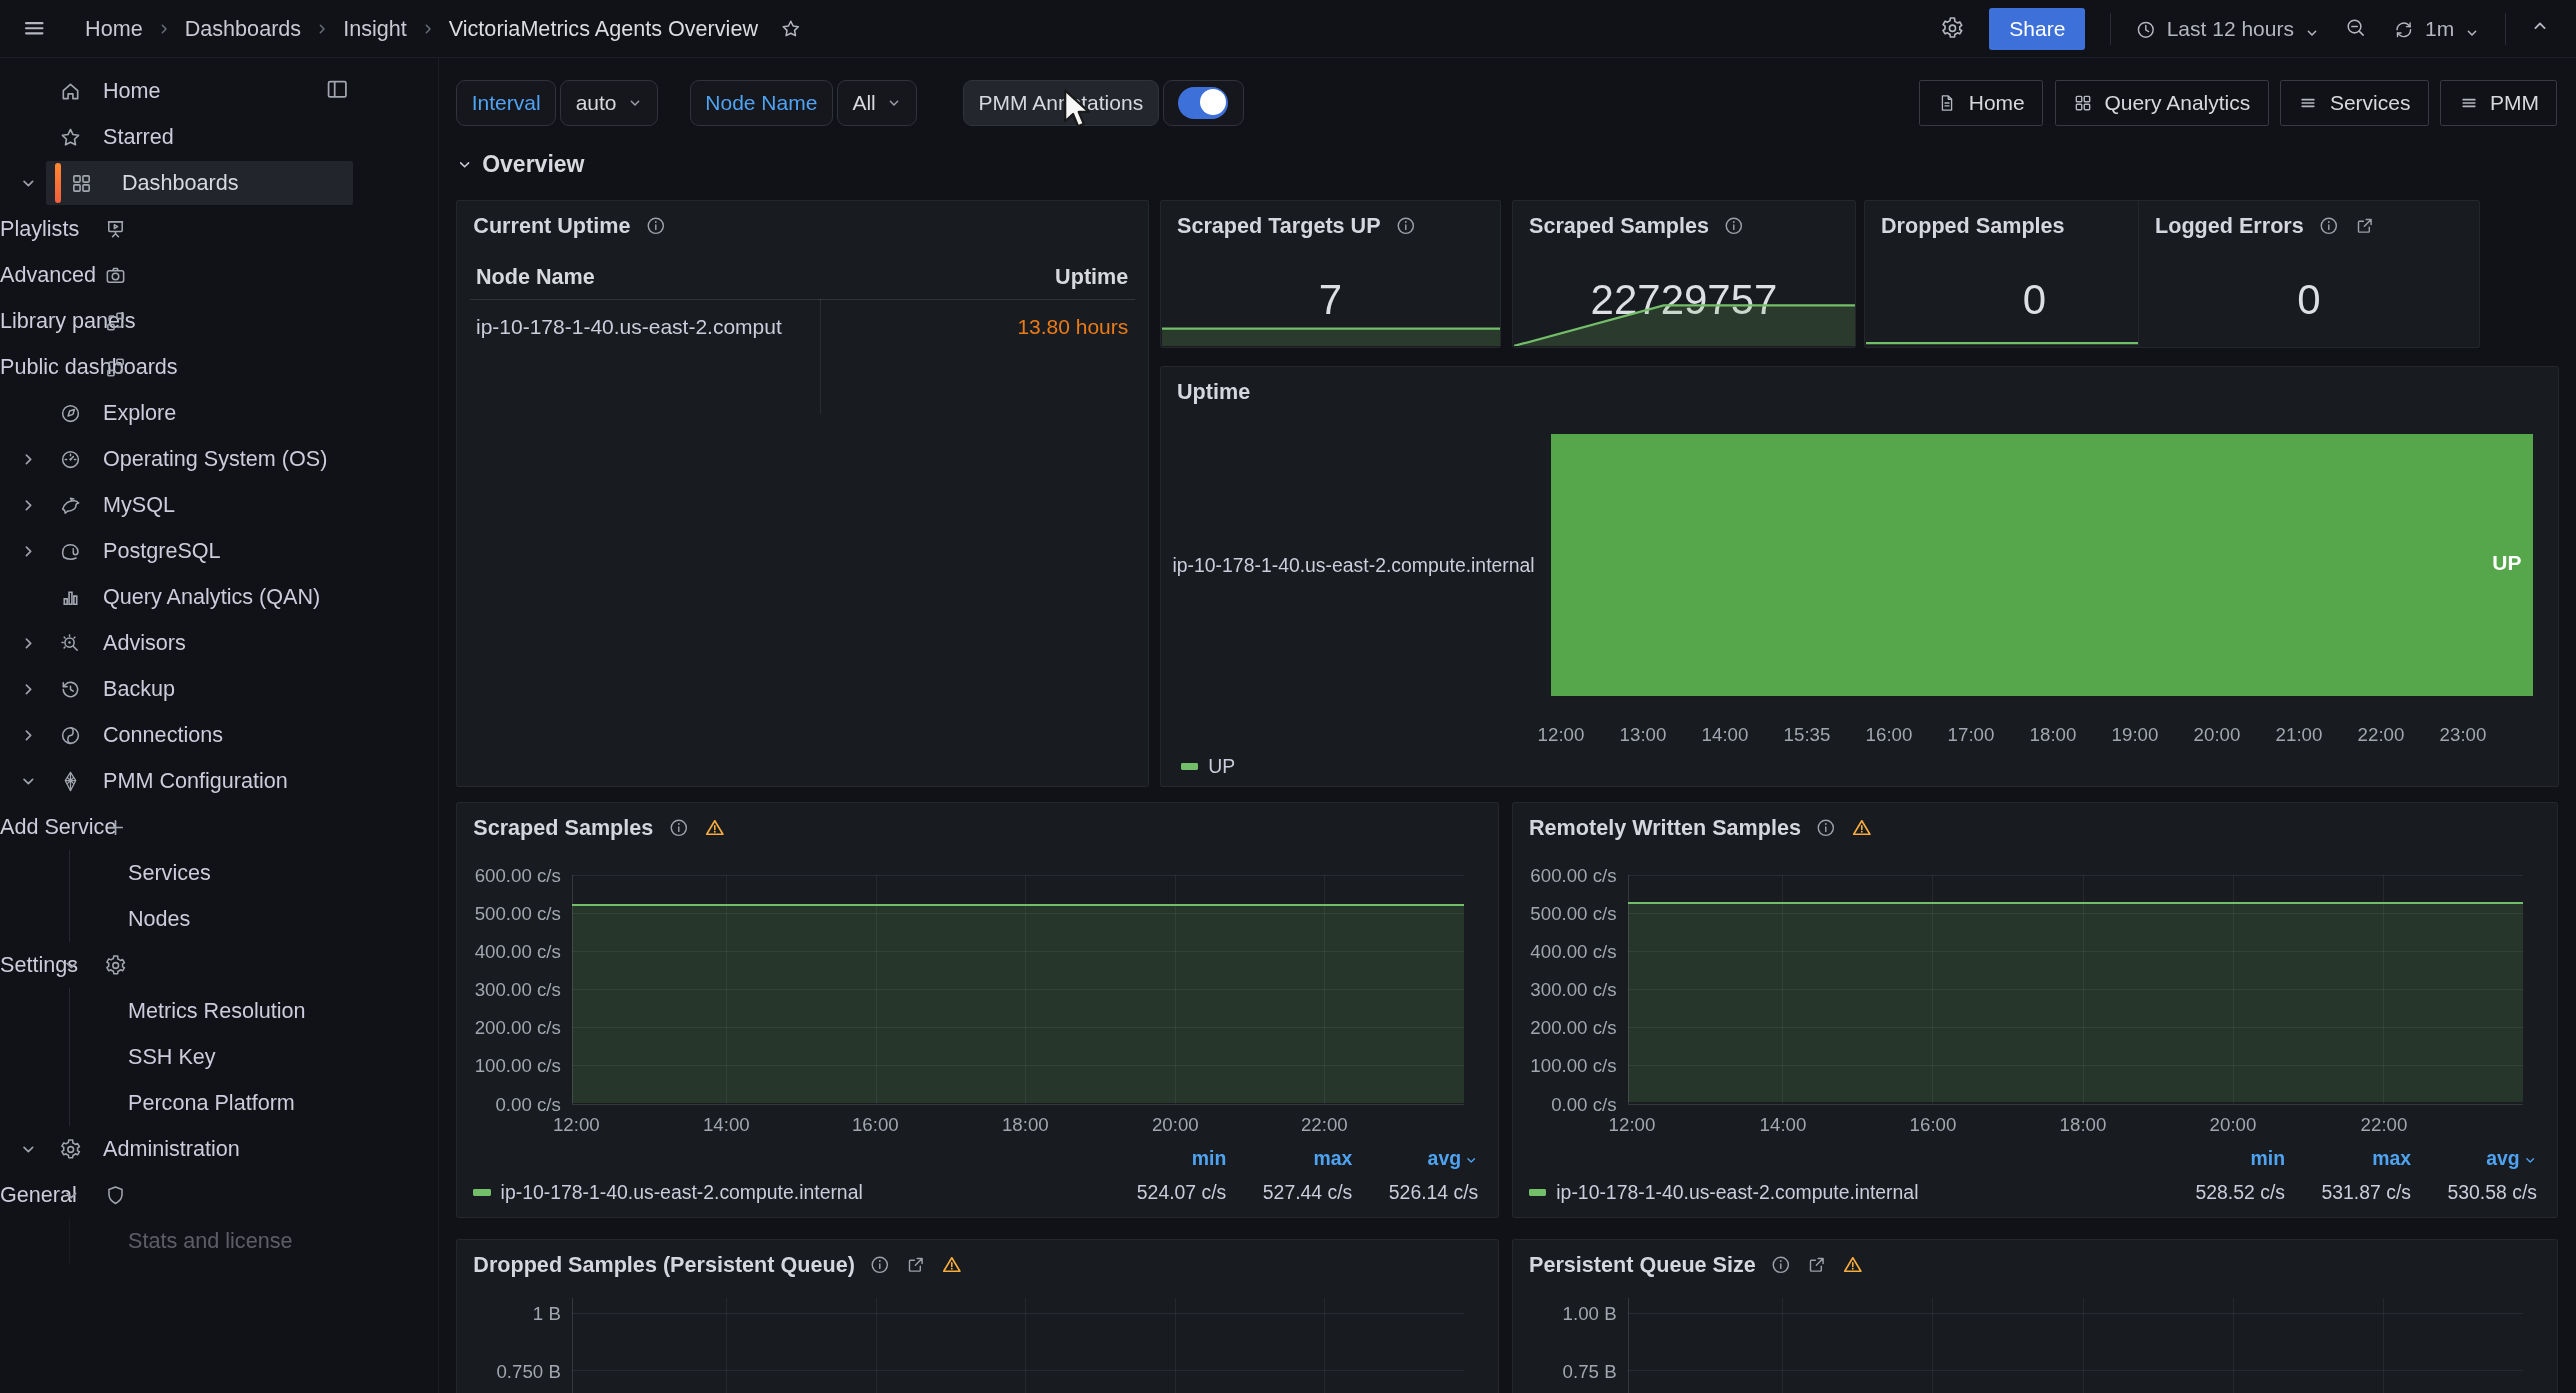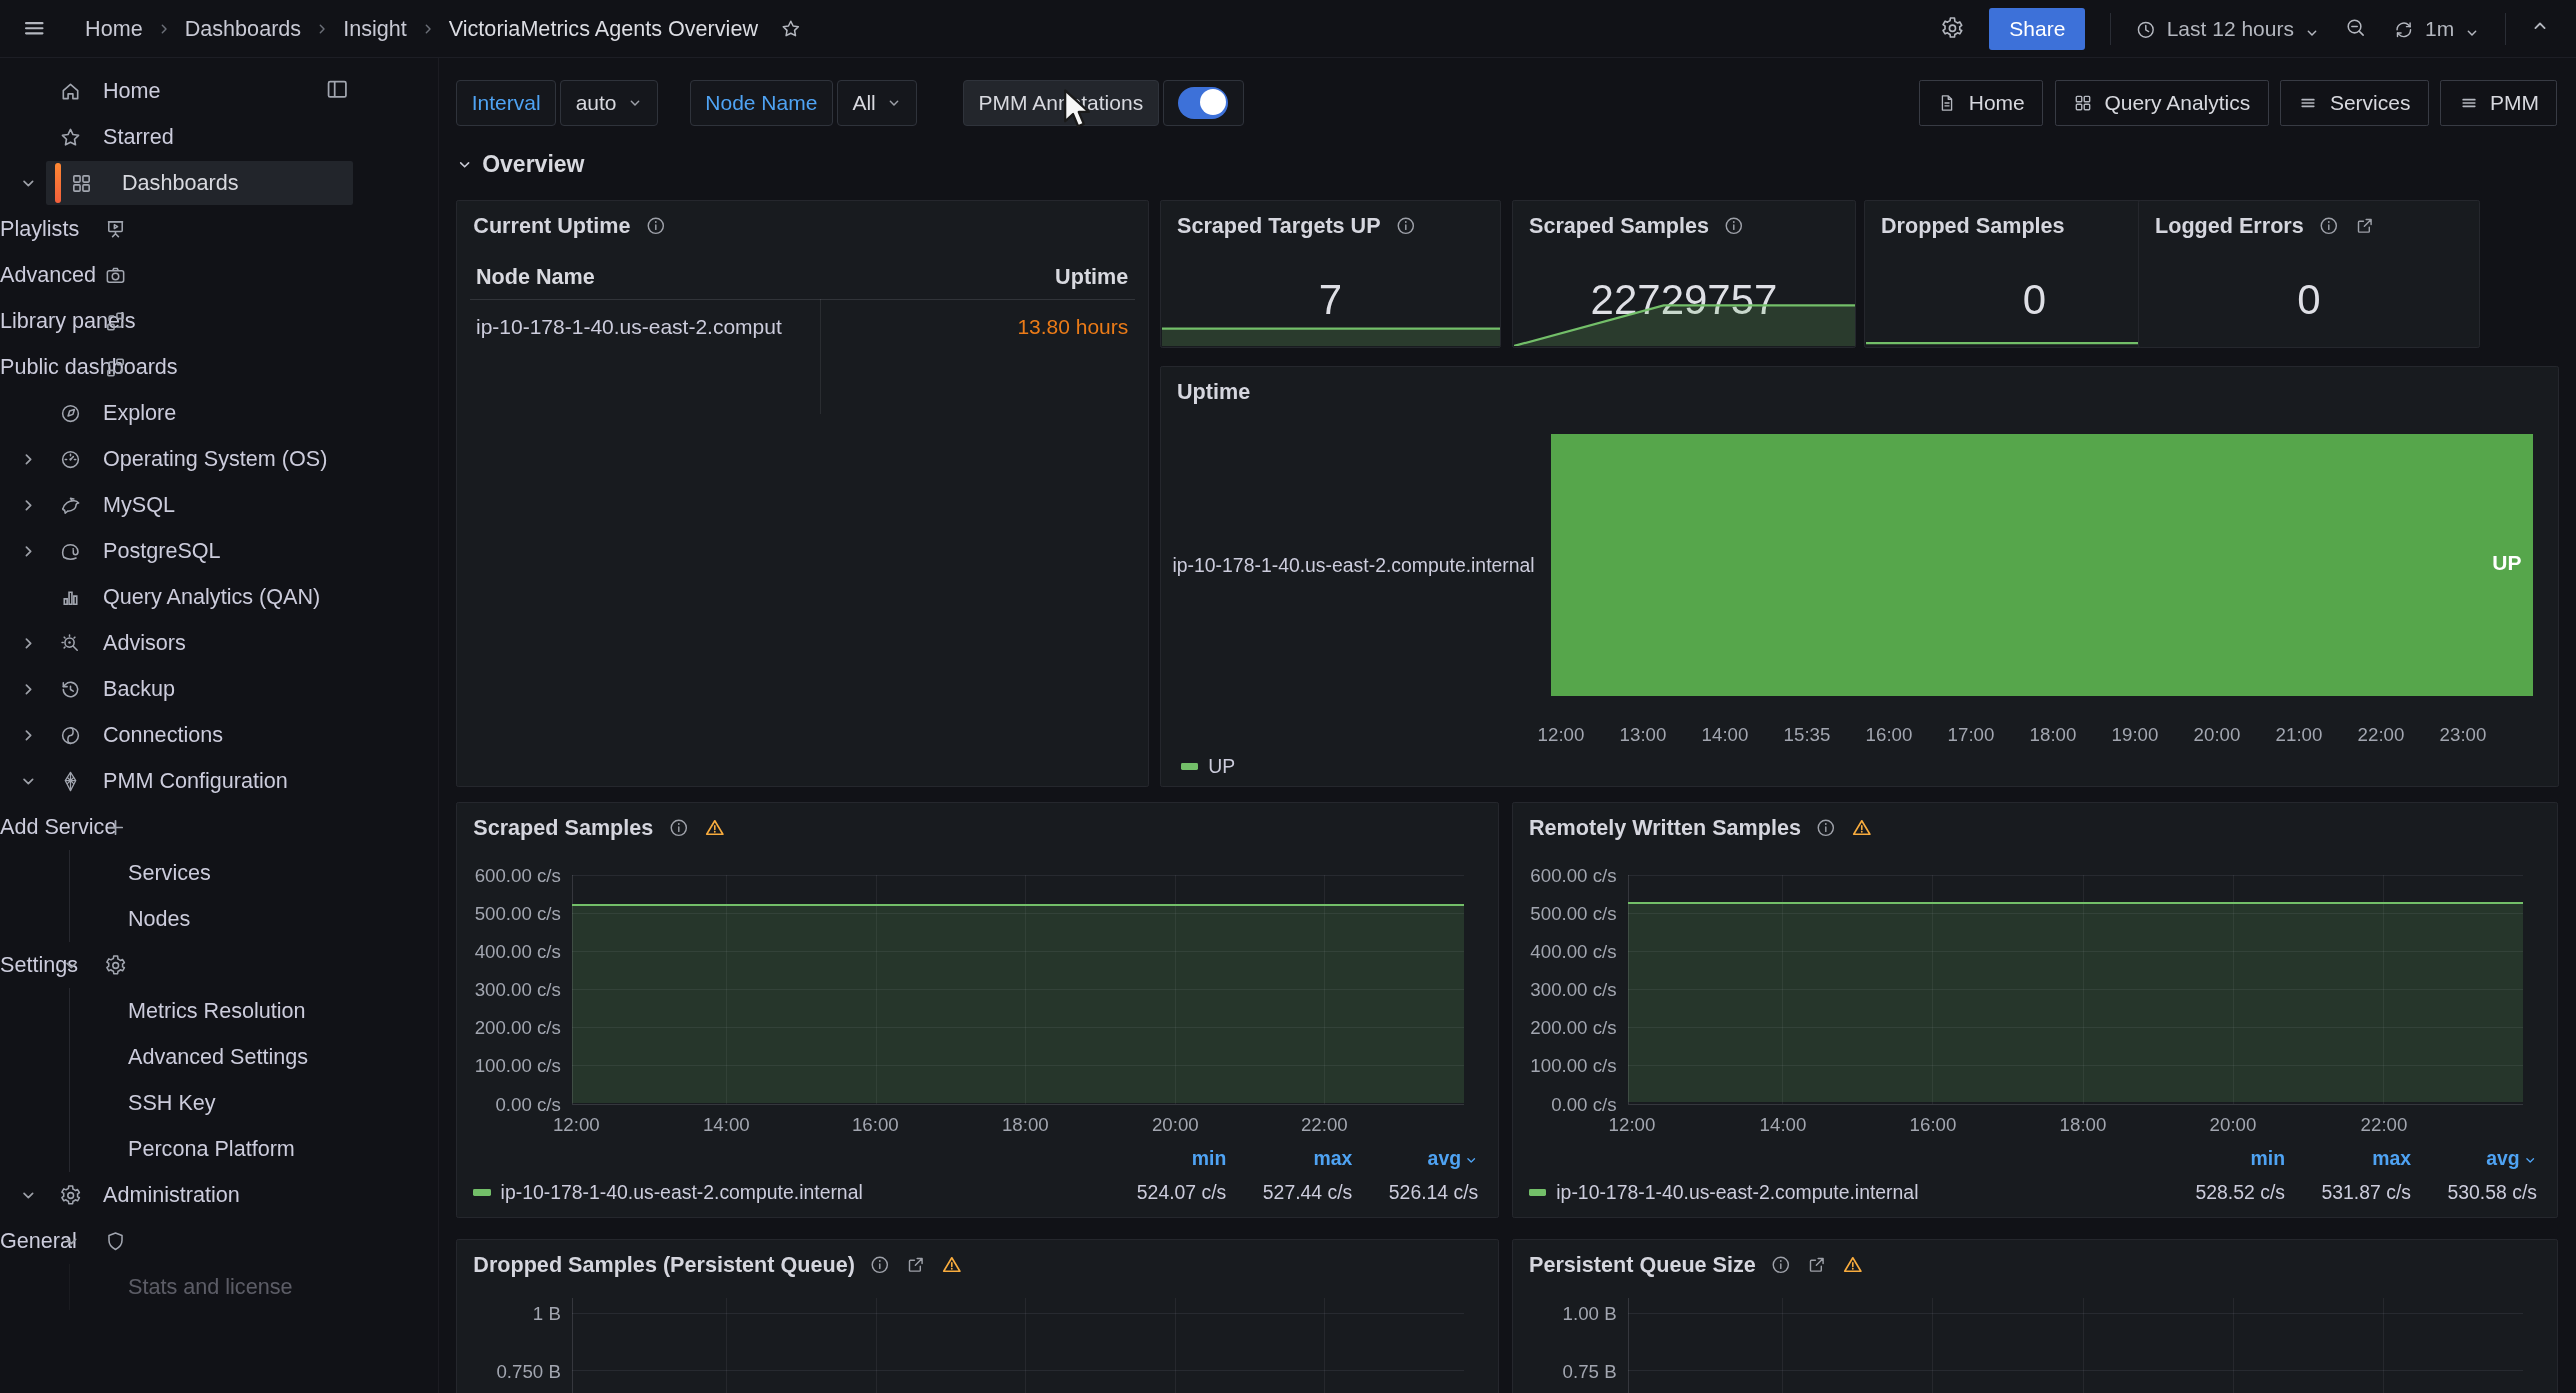--- a/index.html
+++ b/index.html
@@ -32,21 +32,21 @@
   .srow.sel::after{content:'';position:absolute;left:55px;top:2.9px;bottom:2.9px;width:5.8px;border-radius:2.9px;
                    background:linear-gradient(180deg,#FF8833,#F25F3C)}
   .srow.sel .sic0{left:70px;z-index:1}
   .srow.sel .lab0{margin-left:122px;z-index:1;color:#D8D9DF}
   .tree::before{content:'';position:absolute;left:69px;top:0;bottom:0;width:1.4px;background:rgba(204,204,220,.12)}
   .faded{opacity:.4}
   #collapse-btn{position:absolute;left:325px;top:18.7px;width:24.5px;height:24.5px;color:#A2A6B0}
   
   #content{position:absolute;left:439px;top:58px;right:0;bottom:0;background:#111217}
   .vrow{position:absolute;left:17.3px;top:21.6px;display:flex;align-items:center}
-  .vbox{height:46px;border:0.7px solid #2F333B;border-radius:4px;display:flex;align-items:center;
+  .vbox{height:46px;border:0.7px solid #2F333B;border-radius:9px;display:flex;align-items:center;
         padding:0 14.4px;font-size:21px;box-sizing:border-box;background:#15171C;gap:10px}
   .vlabel{color:#4FA3F3}
   .vval{color:#D8D9DF}
   .vchev{width:16px;height:16px;color:#9DA0A8}
   .gap6{width:4.3px}.gap44{width:32px}.gap64{width:46px}
   .ann-box{background:#23262C;border:0.7px solid #2F333B}
   .toggle-box{width:81px;justify-content:center}
   .pill{width:60px;height:32px;border-radius:16px;background:#3D71D9;position:relative}
   .knob{position:absolute;right:2.9px;top:2.9px;width:26px;height:26px;border-radius:50%;background:#FFF}
   .navbtns{position:absolute;right:18.7px;top:21.6px;display:flex;gap:11.5px}
@@ -518,23 +518,20 @@
       </svg>
       <svg class="sic1" viewBox="0 0 24 24">
         <use href="#i-gear"></use>
       </svg>
       <span class="lab1">Settings</span>
     </div>
   <div class="srow tree">
       <span class="lab2">Metrics Resolution</span>
     </div>
   <div class="srow tree">
-      <span class="lab2">Advanced Settings</span>
-    </div>
-  <div class="srow tree">
       <span class="lab2">SSH Key</span>
     </div>
   <div class="srow tree">
       <span class="lab2">Percona Platform</span>
     </div>
   <div class="srow">
       <svg class="chev" viewBox="0 0 24 24">
         <use href="#i-chev-d"></use>
       </svg>
       <svg class="sic0" viewBox="0 0 24 24">

